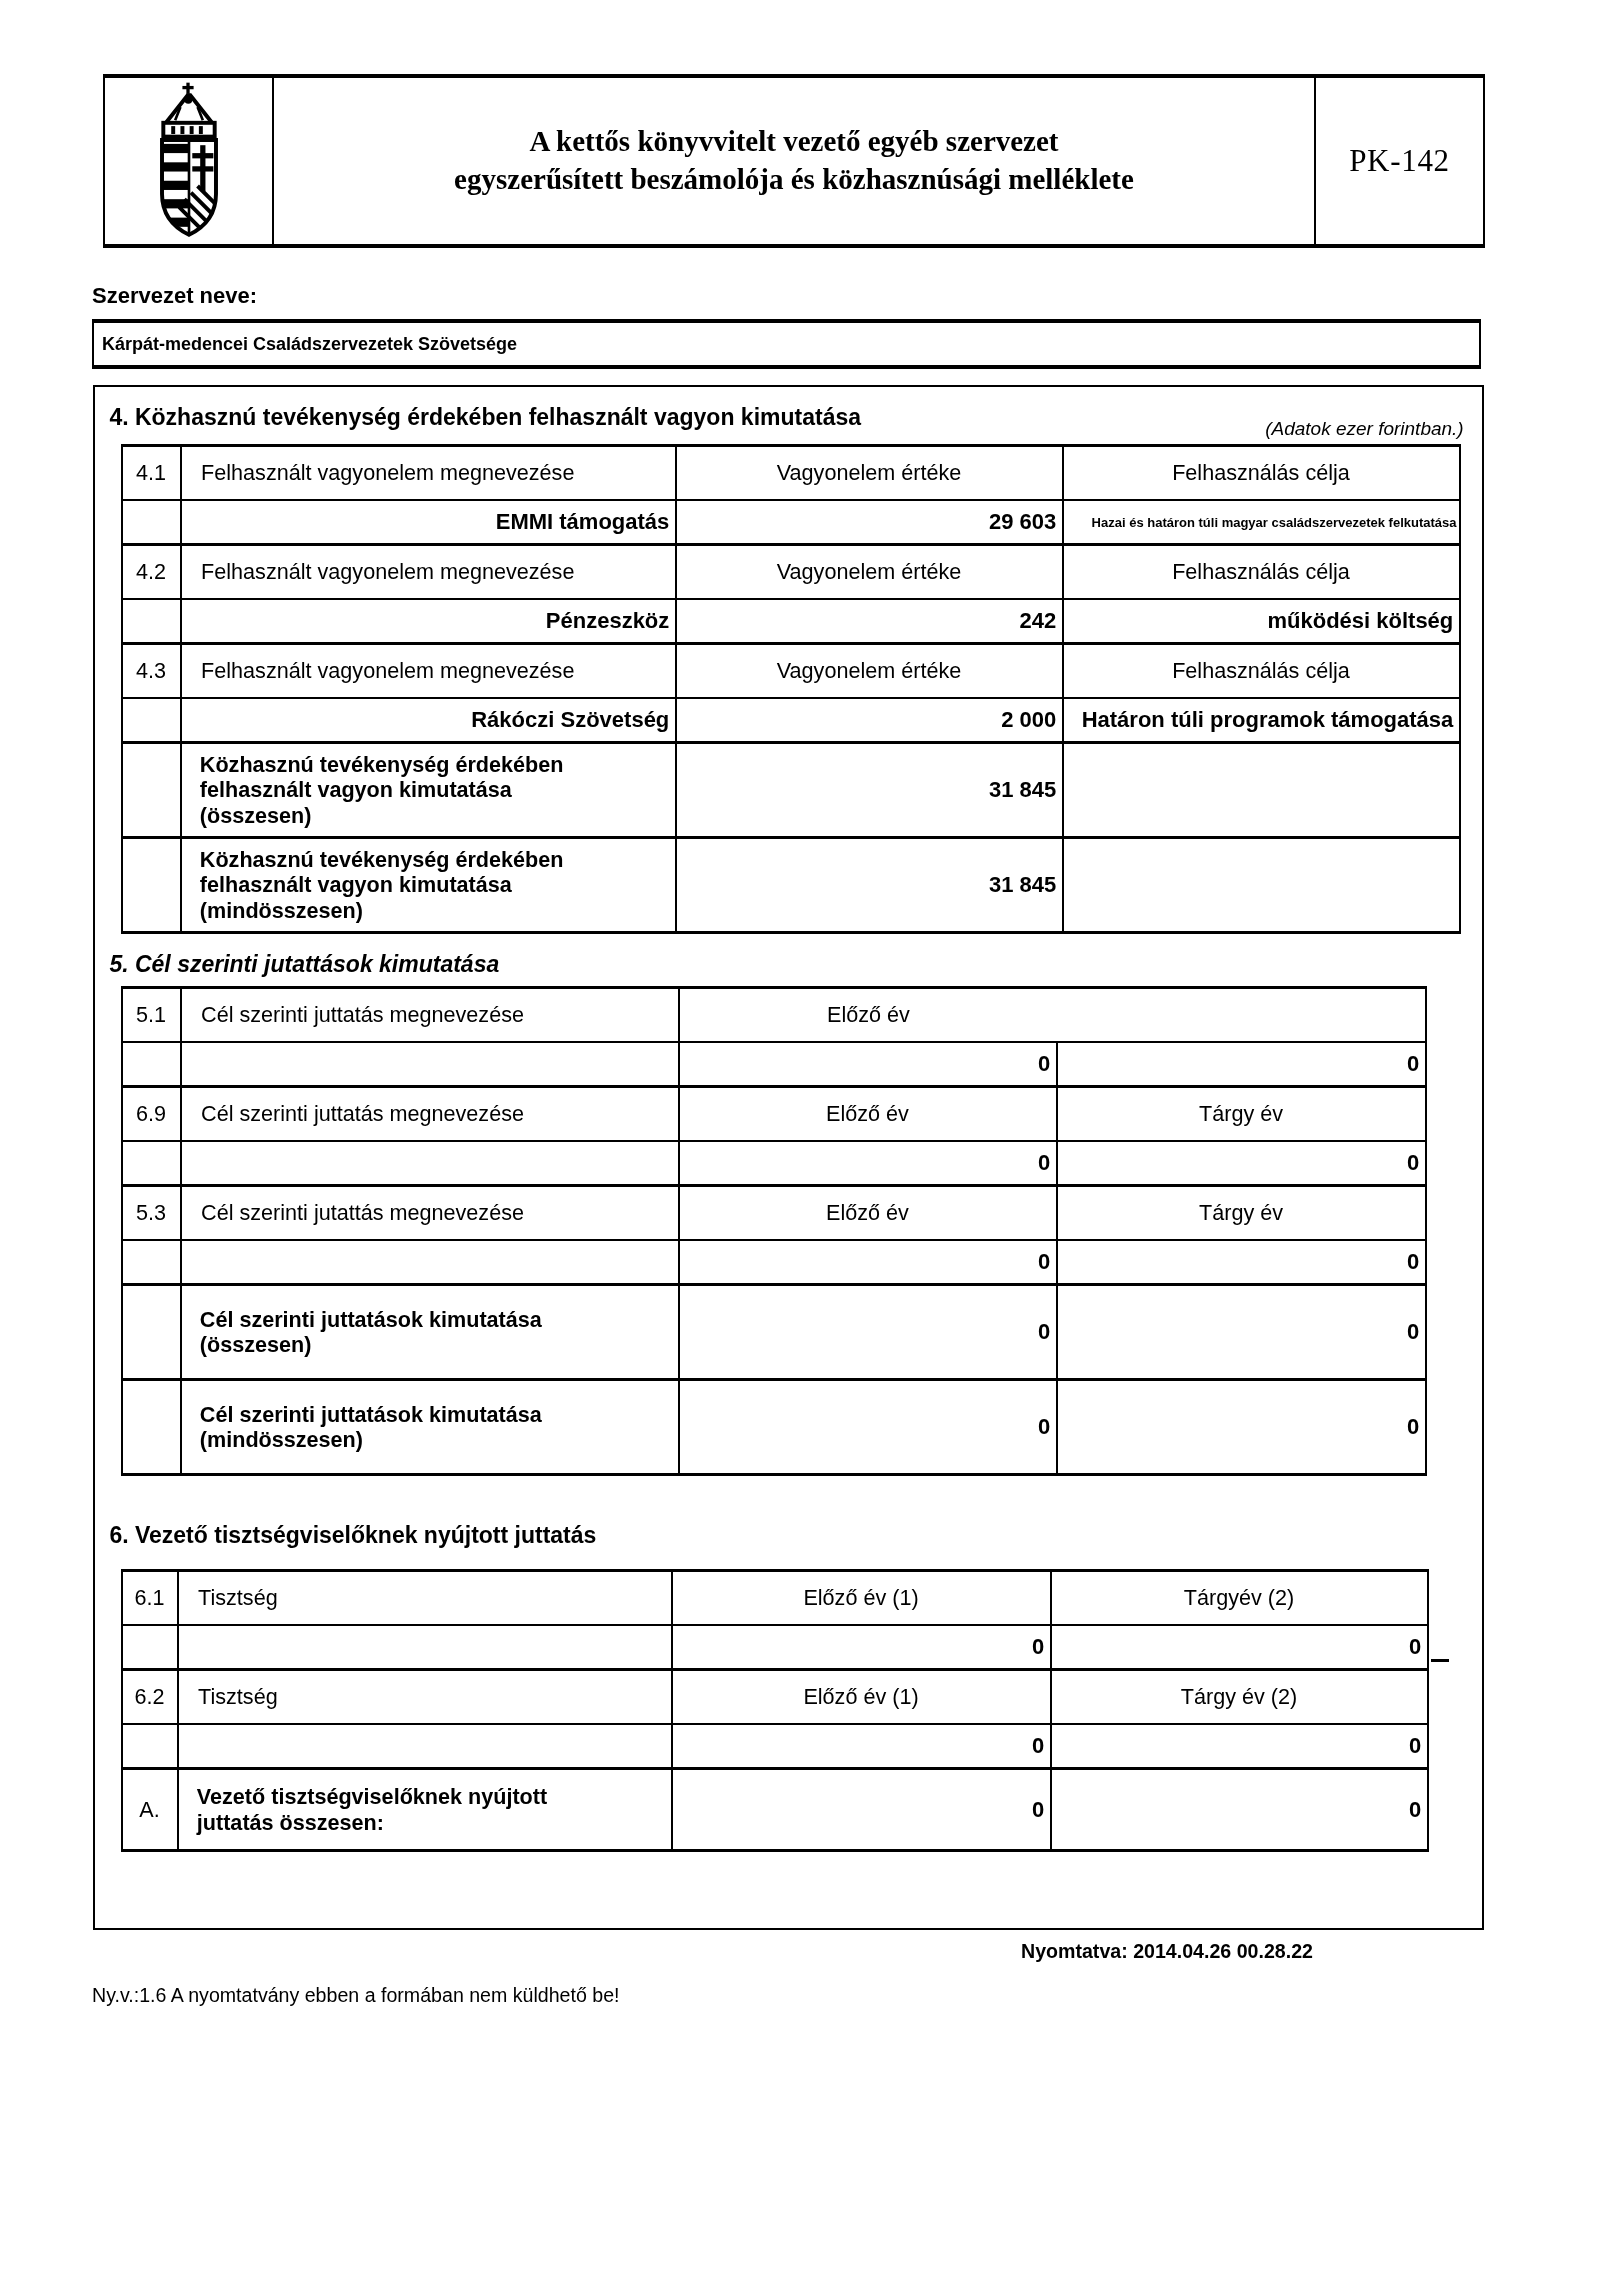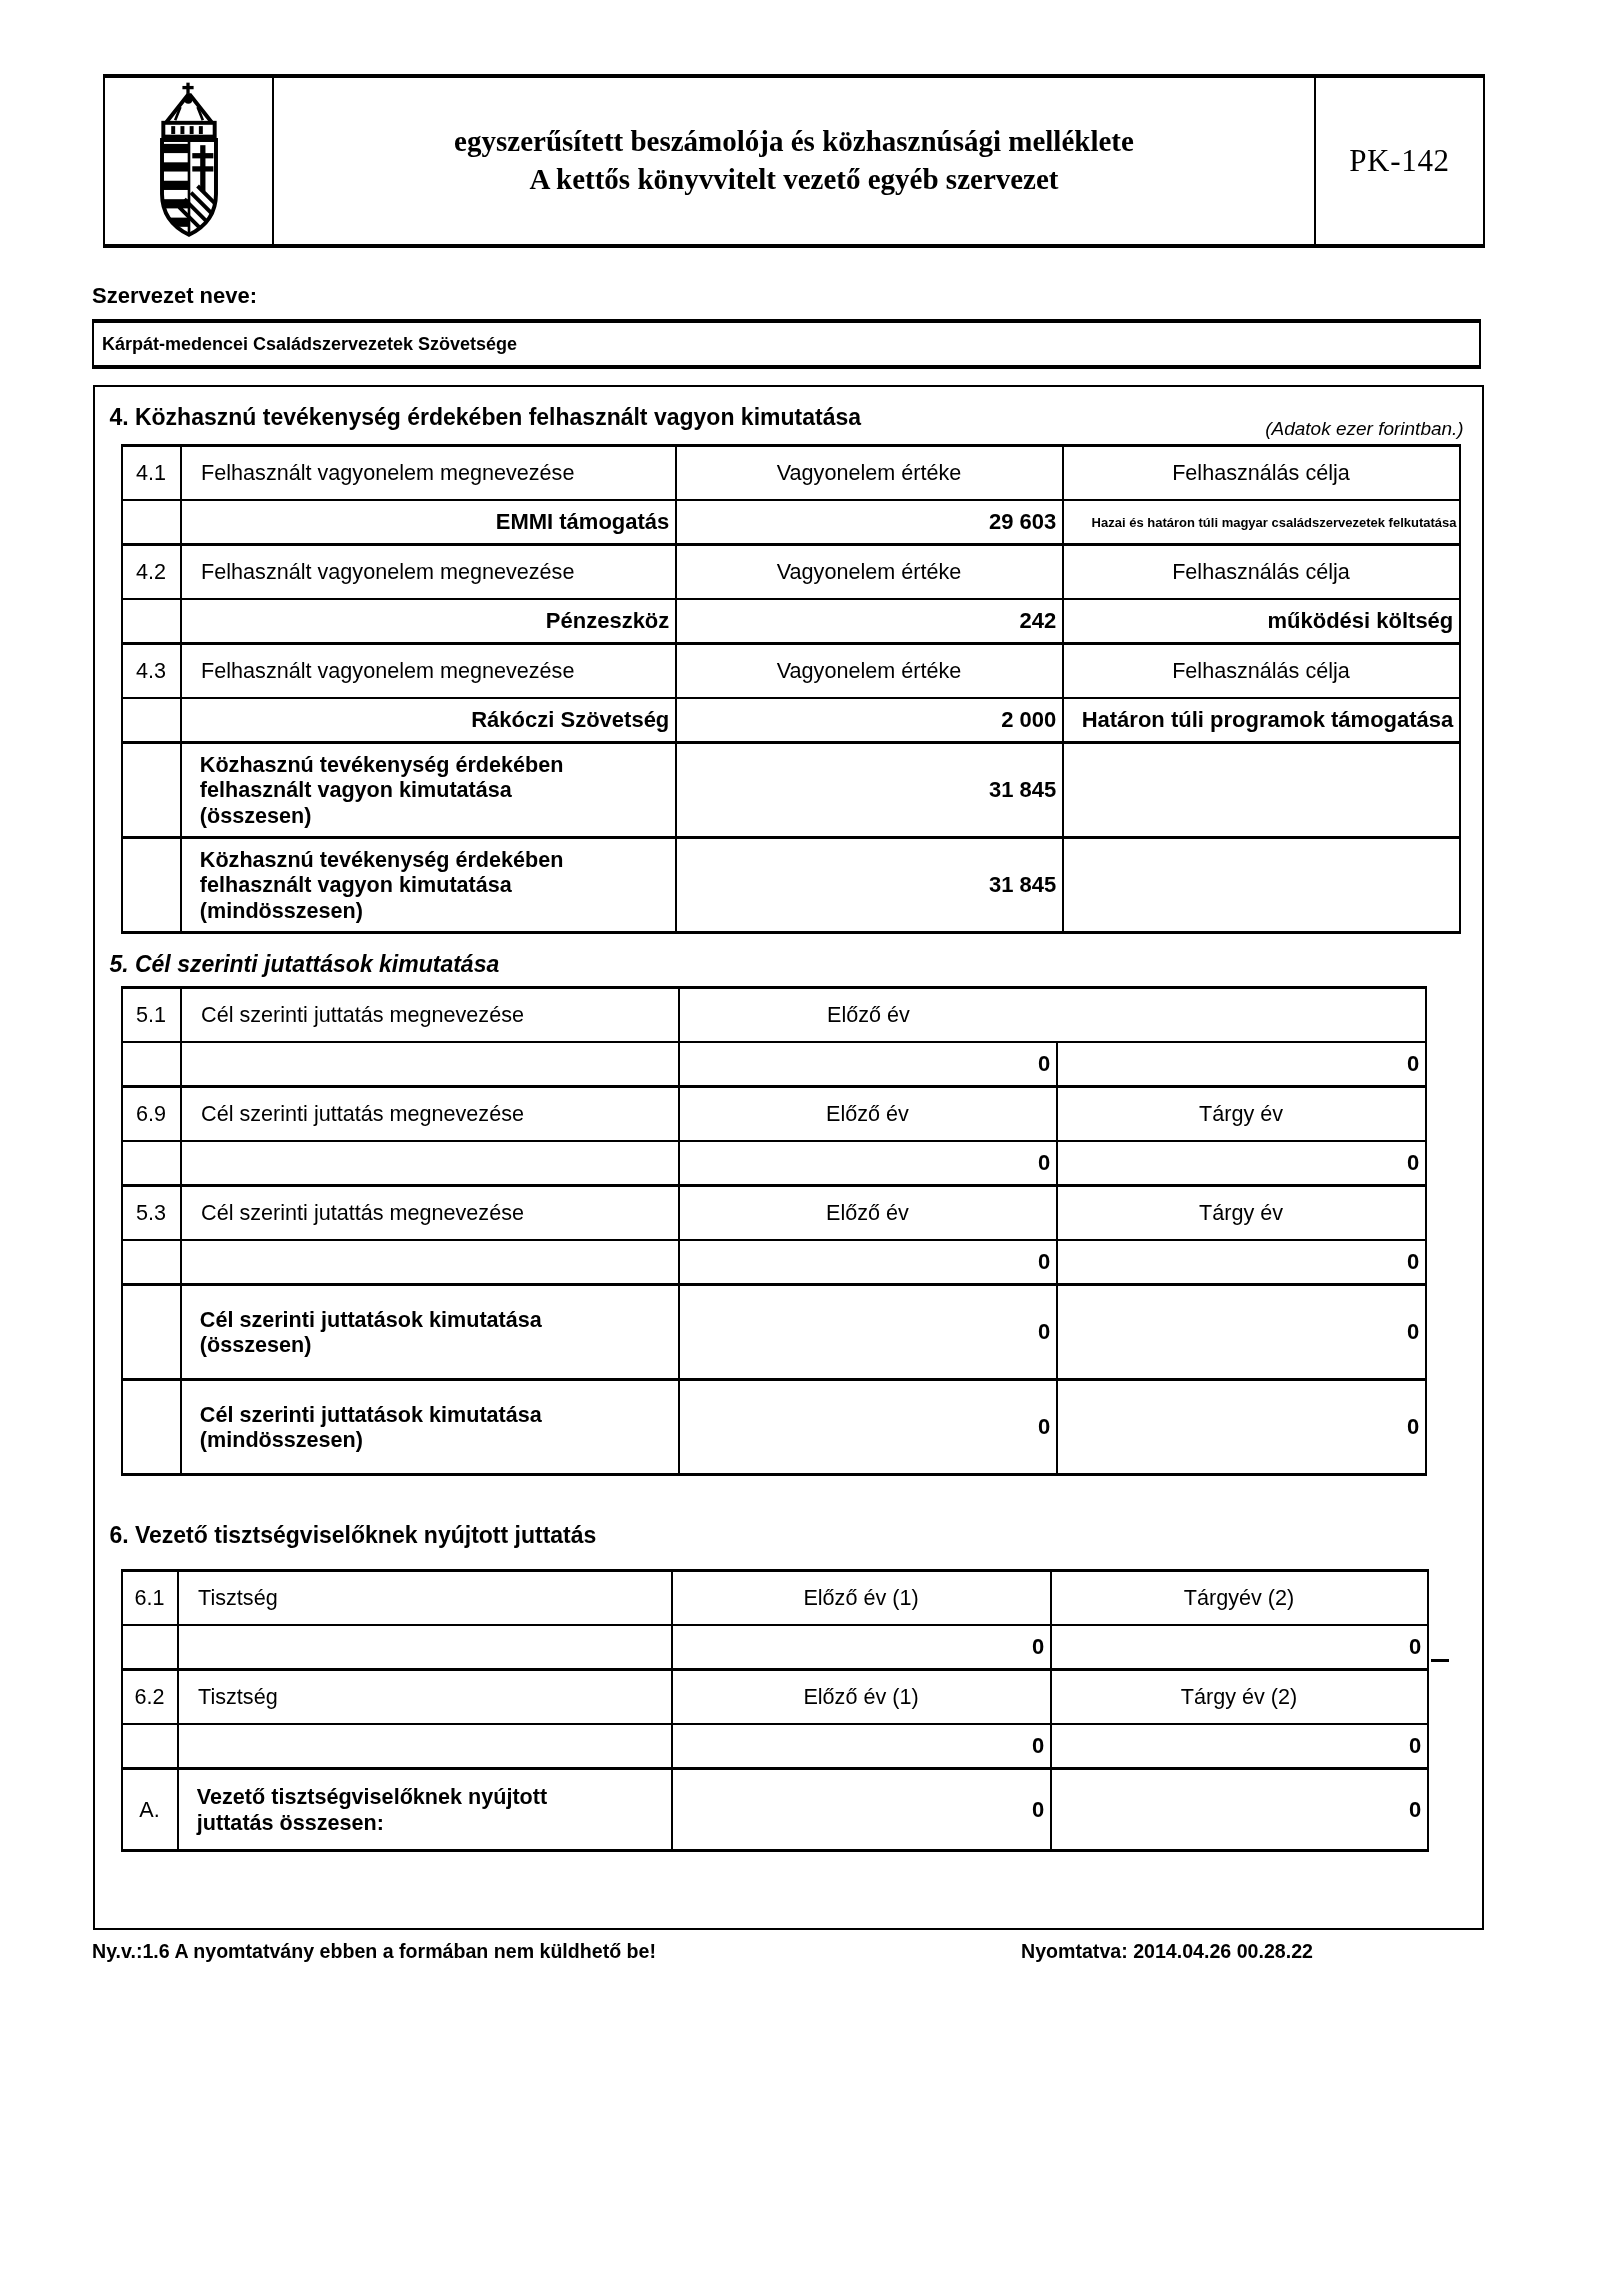--- a/index.html
+++ b/index.html
@@ -74,21 +74,21 @@
   .c-small { justify-content:flex-end; font-weight:bold; font-size:13px; white-space:nowrap; padding-right:2px; }
   .c-sum   { font-weight:bold; font-size:21.6px; line-height:1.18; padding-left:18.3px; }
   .c-sum .wrapcap { max-width:419px; display:inline-block; }
   .c-suma  { font-weight:bold; font-size:21.6px; line-height:1.18; padding-left:18.3px; }
   .c-suma .wrapcap { max-width:399px; display:inline-block; }
 
   
   .dash-artifact { position:absolute; left:1336px; top:1272px; width:18.3px; height:3.3px; background:#000; }
 
   
-  .footer-left  { position:absolute; left:92px;  top:1940px; font-size:19.6px; font-weight:bold; }
+  .footer-left  { position:absolute; left:92px;  top:1984px; font-size:19.6px; font-weight:normal; }
   .footer-right { position:absolute; left:1021px; top:1940px; font-size:19.6px; font-weight:bold; }
 </style>
 </head>
 <body>
 
 <div class="page">
 
   <div class="header-box">
     <div class="logo-cell">
       <svg width="88" height="158" viewBox="0 0 130 240">
@@ -123,22 +123,22 @@
               <path d="M58 178 L112 232"></path>
               <path d="M68 168 L118 218"></path>
               <path d="M50 190 L104 244"></path>
               <path d="M78 158 L124 204"></path>
             </g>
           </g>
         </g>
       </svg>
     </div>
     <div class="title-cell">
+      <div>A kettős könyvvitelt vezető egyéb szervezet</div>
       <div>egyszerűsített beszámolója és közhasznúsági melléklete</div>
-      <div>A kettős könyvvitelt vezető egyéb szervezet</div>
     </div>
     <div class="pk-cell">PK-142</div>
   </div>
 
   <div class="org-label">Szervezet neve:</div>
   <div class="org-name-box">
     <span>Kárpát-medencei Családszervezetek Szövetsége</span>
   </div>
 
   <div class="main-box">

